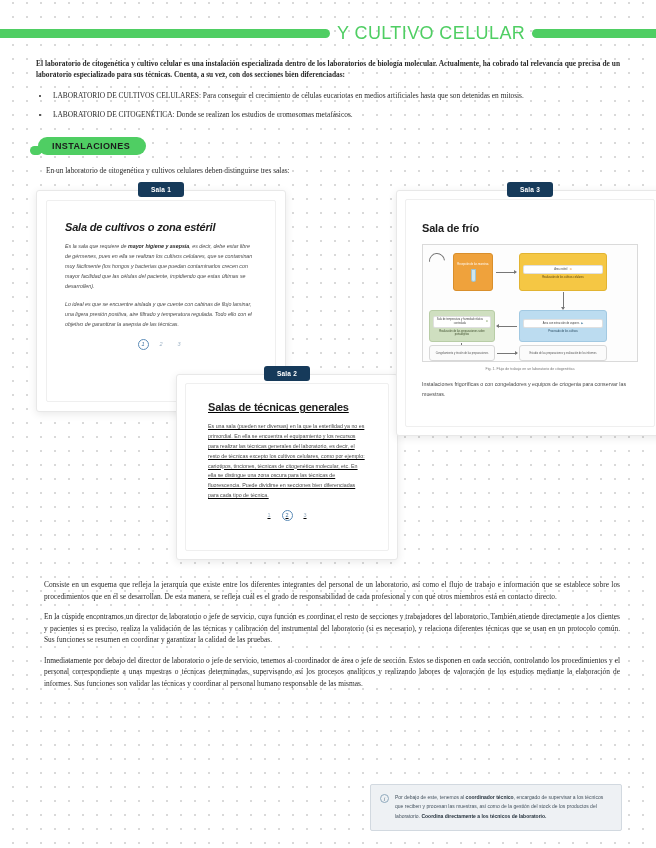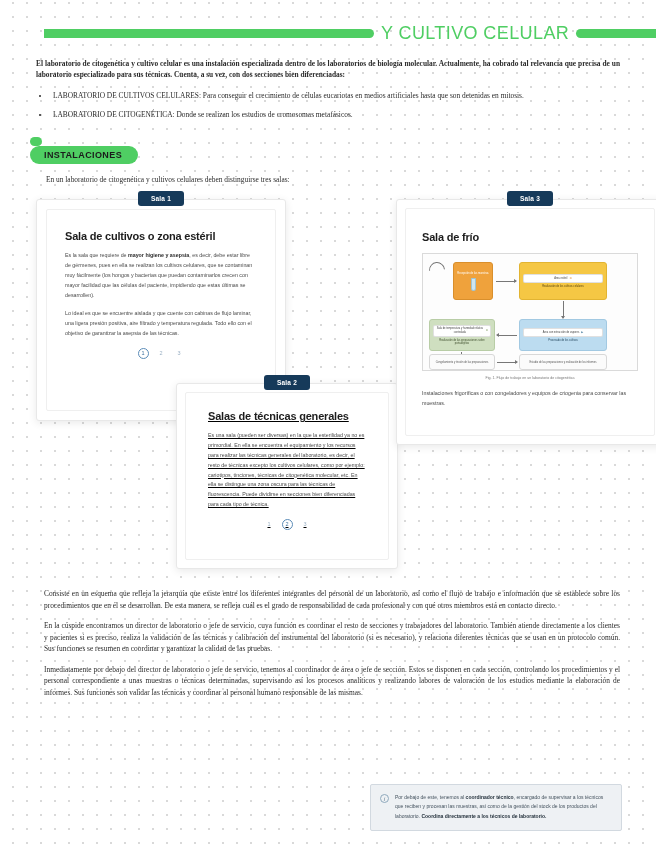--- a/index.html
+++ b/index.html
@@ -36,21 +36,20 @@
     font-size: 19.5px;
     letter-spacing: -0.2px;
     color: #147032;
     line-height: 1.15;
   }
   .subtitle-row {
     display: flex;
     align-items: center;
     margin-top: 5px;
     width: 100%;
-    padding-left: 44px;
   }
   .bar-left {
     flex: 0 0 330px;
     height: 9px;
     background: #4fce63;
     border-radius: 0 6px 6px 0;
   }
   .title-sub {
     font-family: "Liberation Sans", sans-serif;
     font-size: 18px;
@@ -83,23 +82,22 @@
   }
   .bullets li {
     margin-bottom: 8px;
     padding-left: 3px;
   }
   .bullets li::marker { font-size: 7px; }
 
   
   .section-row {
     display: flex;
-    align-items: flex-start;
+    align-items: flex-end;
     margin: 16px 0 0 30px;
-    flex-direction: column;
   }
   .pill-dot {
     width: 12px; height: 9px;
     background: #4fce63;
     border-radius: 5px;
     margin-right: -4px;
   }
   .pill {
     background: #4fce63;
     color: #1b1b1b;
@@ -191,21 +189,21 @@
     display: flex; align-items: center; justify-content: center;
     border-radius: 50%;
   }
   .dot.active {
     border: 1px solid #5b8cb8;
     color: #3b6f9e;
   }
 
   
   #card1 { left: 36px; top: 6px; width: 250px; height: 222px; }
-  #card1 .card-inner { left: 9px; top: 9px; right: 9px; bottom: 9px; }
+  #card1 .card-inner { left: 9px; top: 9px; right: 9px; bottom: 9px; font-style: italic; }
   #card1 .pad { position: absolute; left: 18px; right: 18px; top: 20px; }
 
   
   #card2 { left: 176px; top: 190px; width: 222px; height: 186px; }
   #card2 .card-inner { left: 8px; top: 8px; right: 8px; bottom: 8px; }
   #card2 .pad { position: absolute; left: 22px; right: 22px; top: 17px; text-decoration: underline; }
 
   
   #card3 { left: 396px; top: 6px; width: 268px; height: 246px; }
   #card3 .card-inner { left: 8px; top: 8px; right: 8px; bottom: 8px; }

